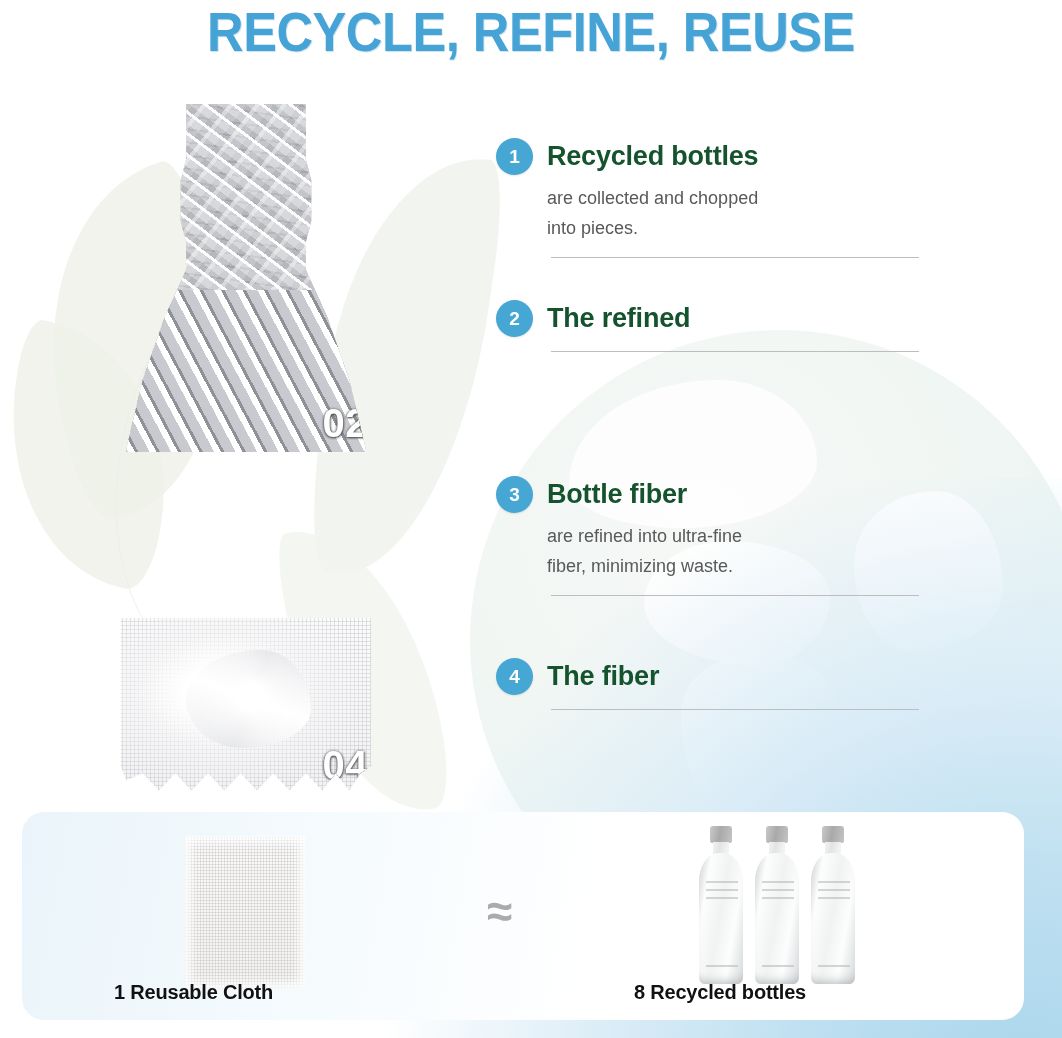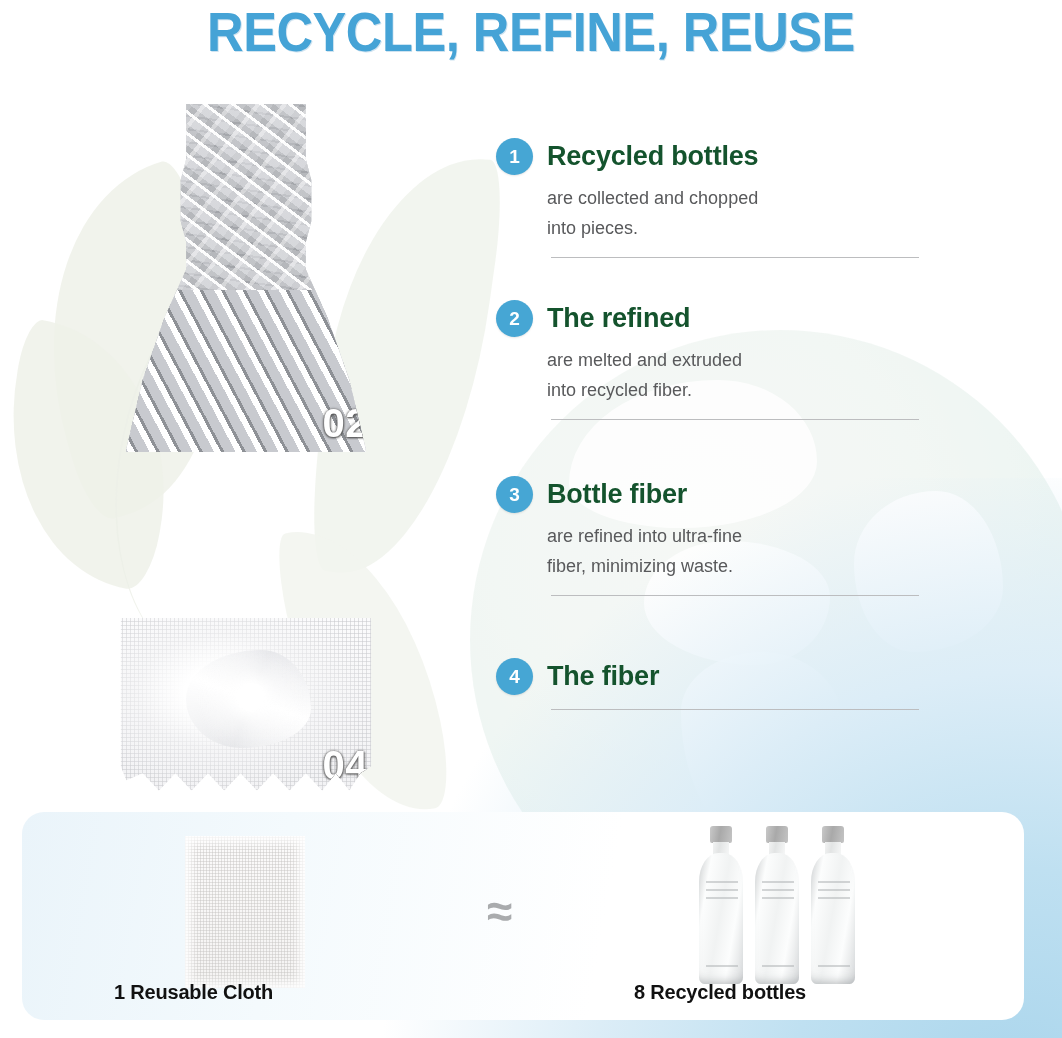--- a/index.html
+++ b/index.html
@@ -388,22 +388,20 @@
       <div class="step-body">are collected and chopped
 into pieces.</div>
       <div class="step-rule"></div>
     </div>
 
     <div class="step s2">
       <div class="step-head">
         <div class="step-badge">2</div>
         <div class="step-title">The refined</div>
       </div>
-      <div class="step-body">are melted and extruded
-into recycled fiber.</div>
       <div class="step-rule"></div>
     </div>
 
     <div class="step s3">
       <div class="step-head">
         <div class="step-badge">3</div>
         <div class="step-title">Bottle fiber</div>
       </div>
       <div class="step-body">are refined into ultra-fine
 fiber, minimizing waste.</div>

